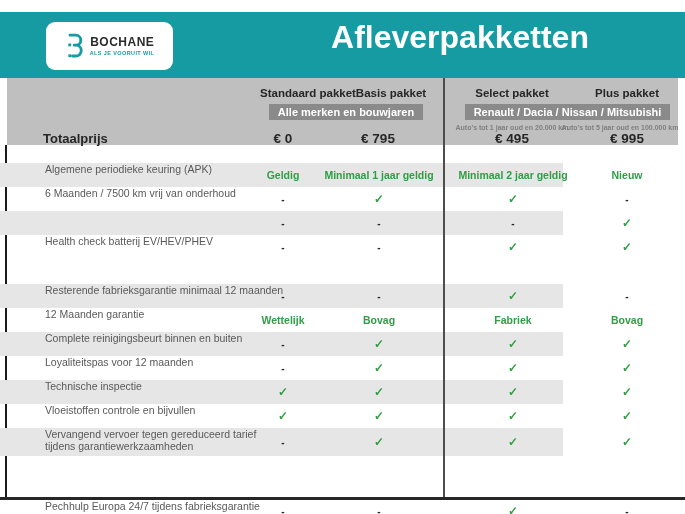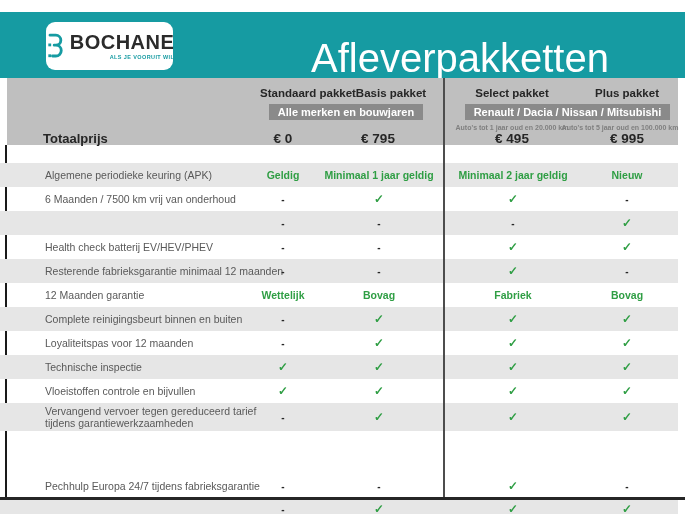--- a/index.html
+++ b/index.html
@@ -11,25 +11,25 @@
   }
   
   #banner{position:absolute;left:0;top:12px;width:685px;height:66px;background:#169BA2;}
   #logo-box{
     position:absolute;left:46px;top:10px;width:127px;height:48px;
     background:#ffffff;border-radius:9px;
     display:flex;align-items:center;justify-content:center;gap:5px;
   }
   #logo-icon{width:20px;height:30px;flex:0 0 auto;}
   #logo-text{display:flex;flex-direction:column;align-items:flex-end;}
-  #brand-name{font-size:20px;font-weight:bold;color:#2b2b2b;letter-spacing:.5px;line-height:1;}
+  #brand-name{font-size:12px;font-weight:bold;color:#2b2b2b;letter-spacing:.5px;line-height:1;}
   #brand-tagline{font-size:5.5px;font-weight:bold;color:#169BA2;letter-spacing:.4px;margin-top:2px;}
   #page-title{
-    position:absolute;left:460px;top:24px;transform:translateX(-50%);
-    color:#ffffff;font-size:40px;font-weight:normal;white-space:nowrap;
+    position:absolute;left:460px;top:7px;transform:translateX(-50%);
+    color:#ffffff;font-size:32px;font-weight:bold;white-space:nowrap;
   }
   
   #table{position:absolute;left:0;top:78px;width:685px;height:436px;}
   #headband{position:absolute;left:7px;top:0;width:671px;height:67px;background:#BFBFBF;z-index:1;}
   .colhead{
     position:absolute;top:9px;transform:translateX(-50%);
     font-size:11.5px;font-weight:bold;color:#262626;white-space:nowrap;z-index:2;
   }
   .badge{
     position:absolute;top:26px;height:16px;background:#8A8A8A;z-index:2;
@@ -43,21 +43,21 @@
     position:absolute;left:43px;top:53px;font-size:13px;font-weight:bold;color:#262626;z-index:2;
   }
   .price{
     position:absolute;top:53px;transform:translateX(-50%);
     font-size:13.5px;font-weight:bold;color:#262626;white-space:nowrap;z-index:2;
   }
   
   #left-line{position:absolute;left:5px;top:67px;width:2px;height:352px;background:#1a1a1a;z-index:0;}
   
   #rows{position:absolute;left:0;top:85px;width:678px;z-index:1;}
-  .row{position:relative;width:678px;display:flex;align-items:center;}
+  .row{position:relative;width:563px;display:flex;align-items:flex-start;}
   .row.striped{background:#E6E6E6;}
   .rowlabel{
     padding-left:45px;font-size:10.5px;color:#595959;line-height:1.15;white-space:pre-line;
   }
   .cell{position:absolute;top:50%;transform:translate(-50%,-50%);white-space:nowrap;}
   .cell.check{color:#2F9E44;font-size:12px;font-weight:bold;}
   .cell.dash{color:#262626;font-size:10px;font-weight:bold;}
   .cell.text{color:#2F9E44;font-size:10.5px;font-weight:bold;}
   
   #divider{position:absolute;left:443px;top:0;width:2px;height:419px;background:#4d4d4d;z-index:3;}
@@ -123,21 +123,21 @@
         <span class="cell dash" style="left: 513px;">-</span>
         <span class="cell check" style="left: 627px;">✓</span>
       </div>
       <div class="row" style="height: 24px;">
         <div class="rowlabel">Health check batterij EV/HEV/PHEV</div>
         <span class="cell dash" style="left: 283px;">-</span>
         <span class="cell dash" style="left: 379px;">-</span>
         <span class="cell check" style="left: 513px;">✓</span>
         <span class="cell check" style="left: 627px;">✓</span>
       </div>
-      <div class="row striped" style="height: 24px;">
+      <div class="row striped" style="height: 24px; margin-top: 25px;">
         <div class="rowlabel">Resterende fabrieksgarantie minimaal 12 maanden</div>
         <span class="cell dash" style="left: 283px;">-</span>
         <span class="cell dash" style="left: 379px;">-</span>
         <span class="cell check" style="left: 513px;">✓</span>
         <span class="cell dash" style="left: 627px;">-</span>
       </div>
       <div class="row" style="height: 24px;">
         <div class="rowlabel">12 Maanden garantie</div>
         <span class="cell text" style="left: 283px;">Wettelijk</span>
         <span class="cell text" style="left: 379px;">Bovag</span>

